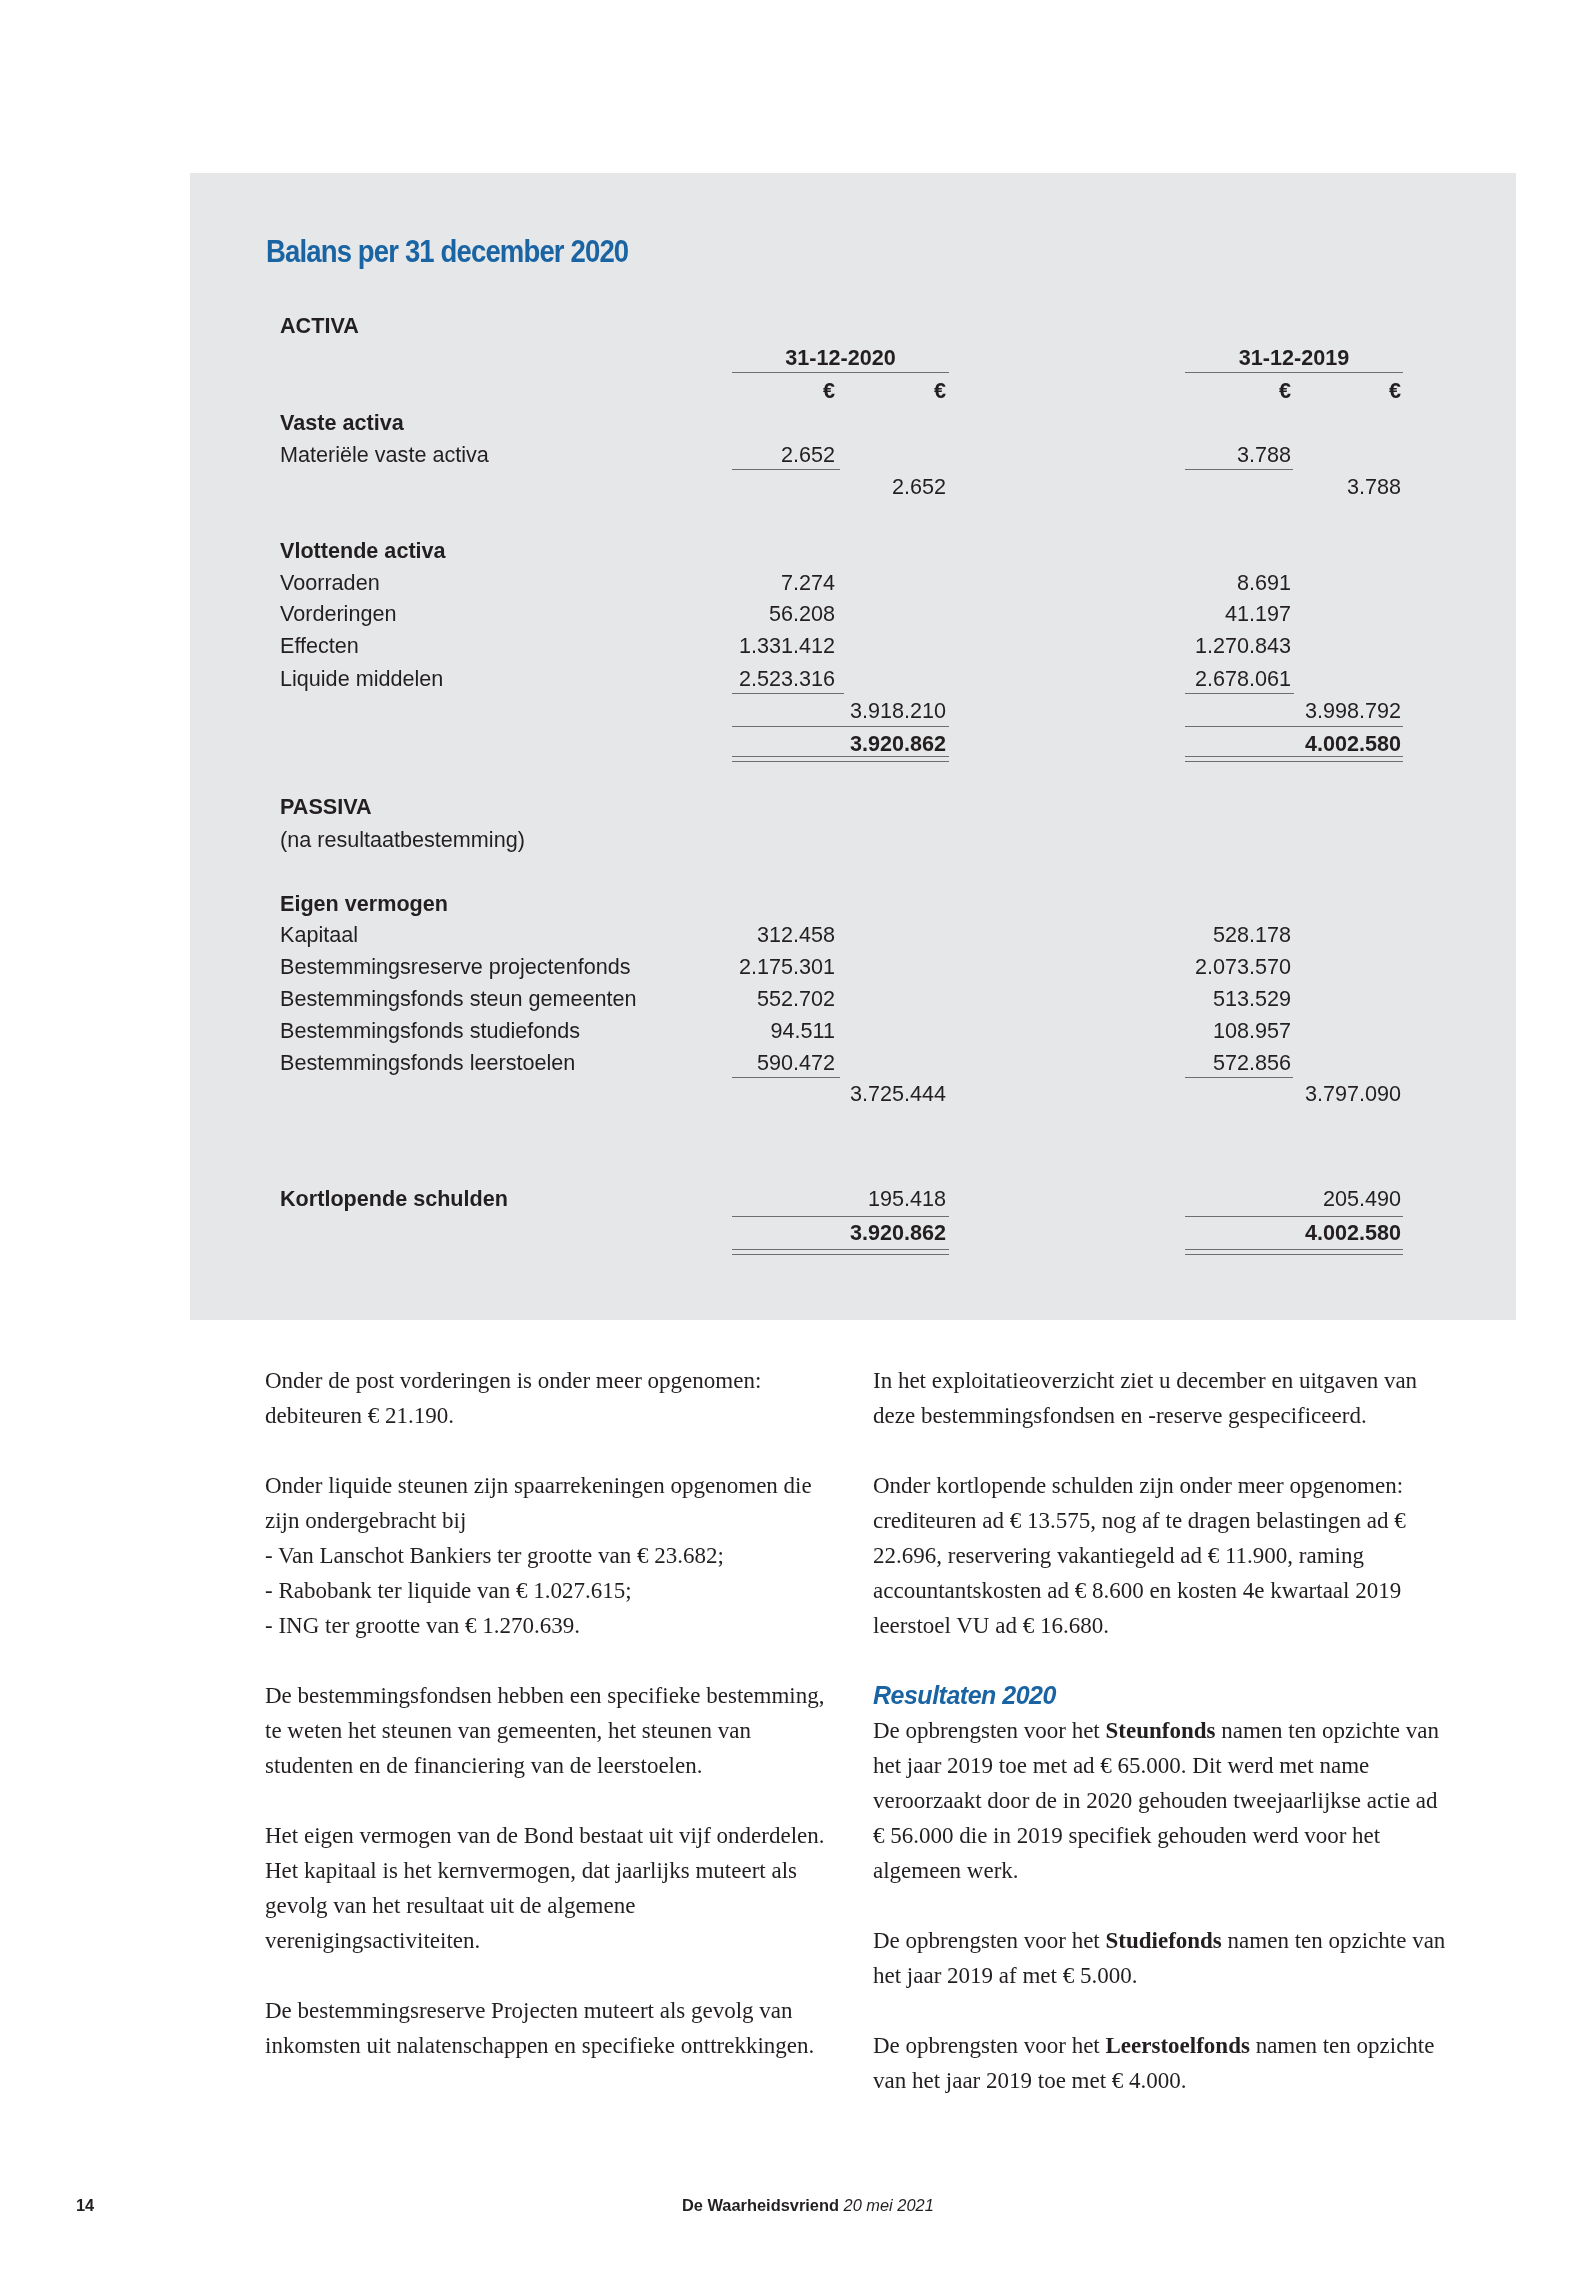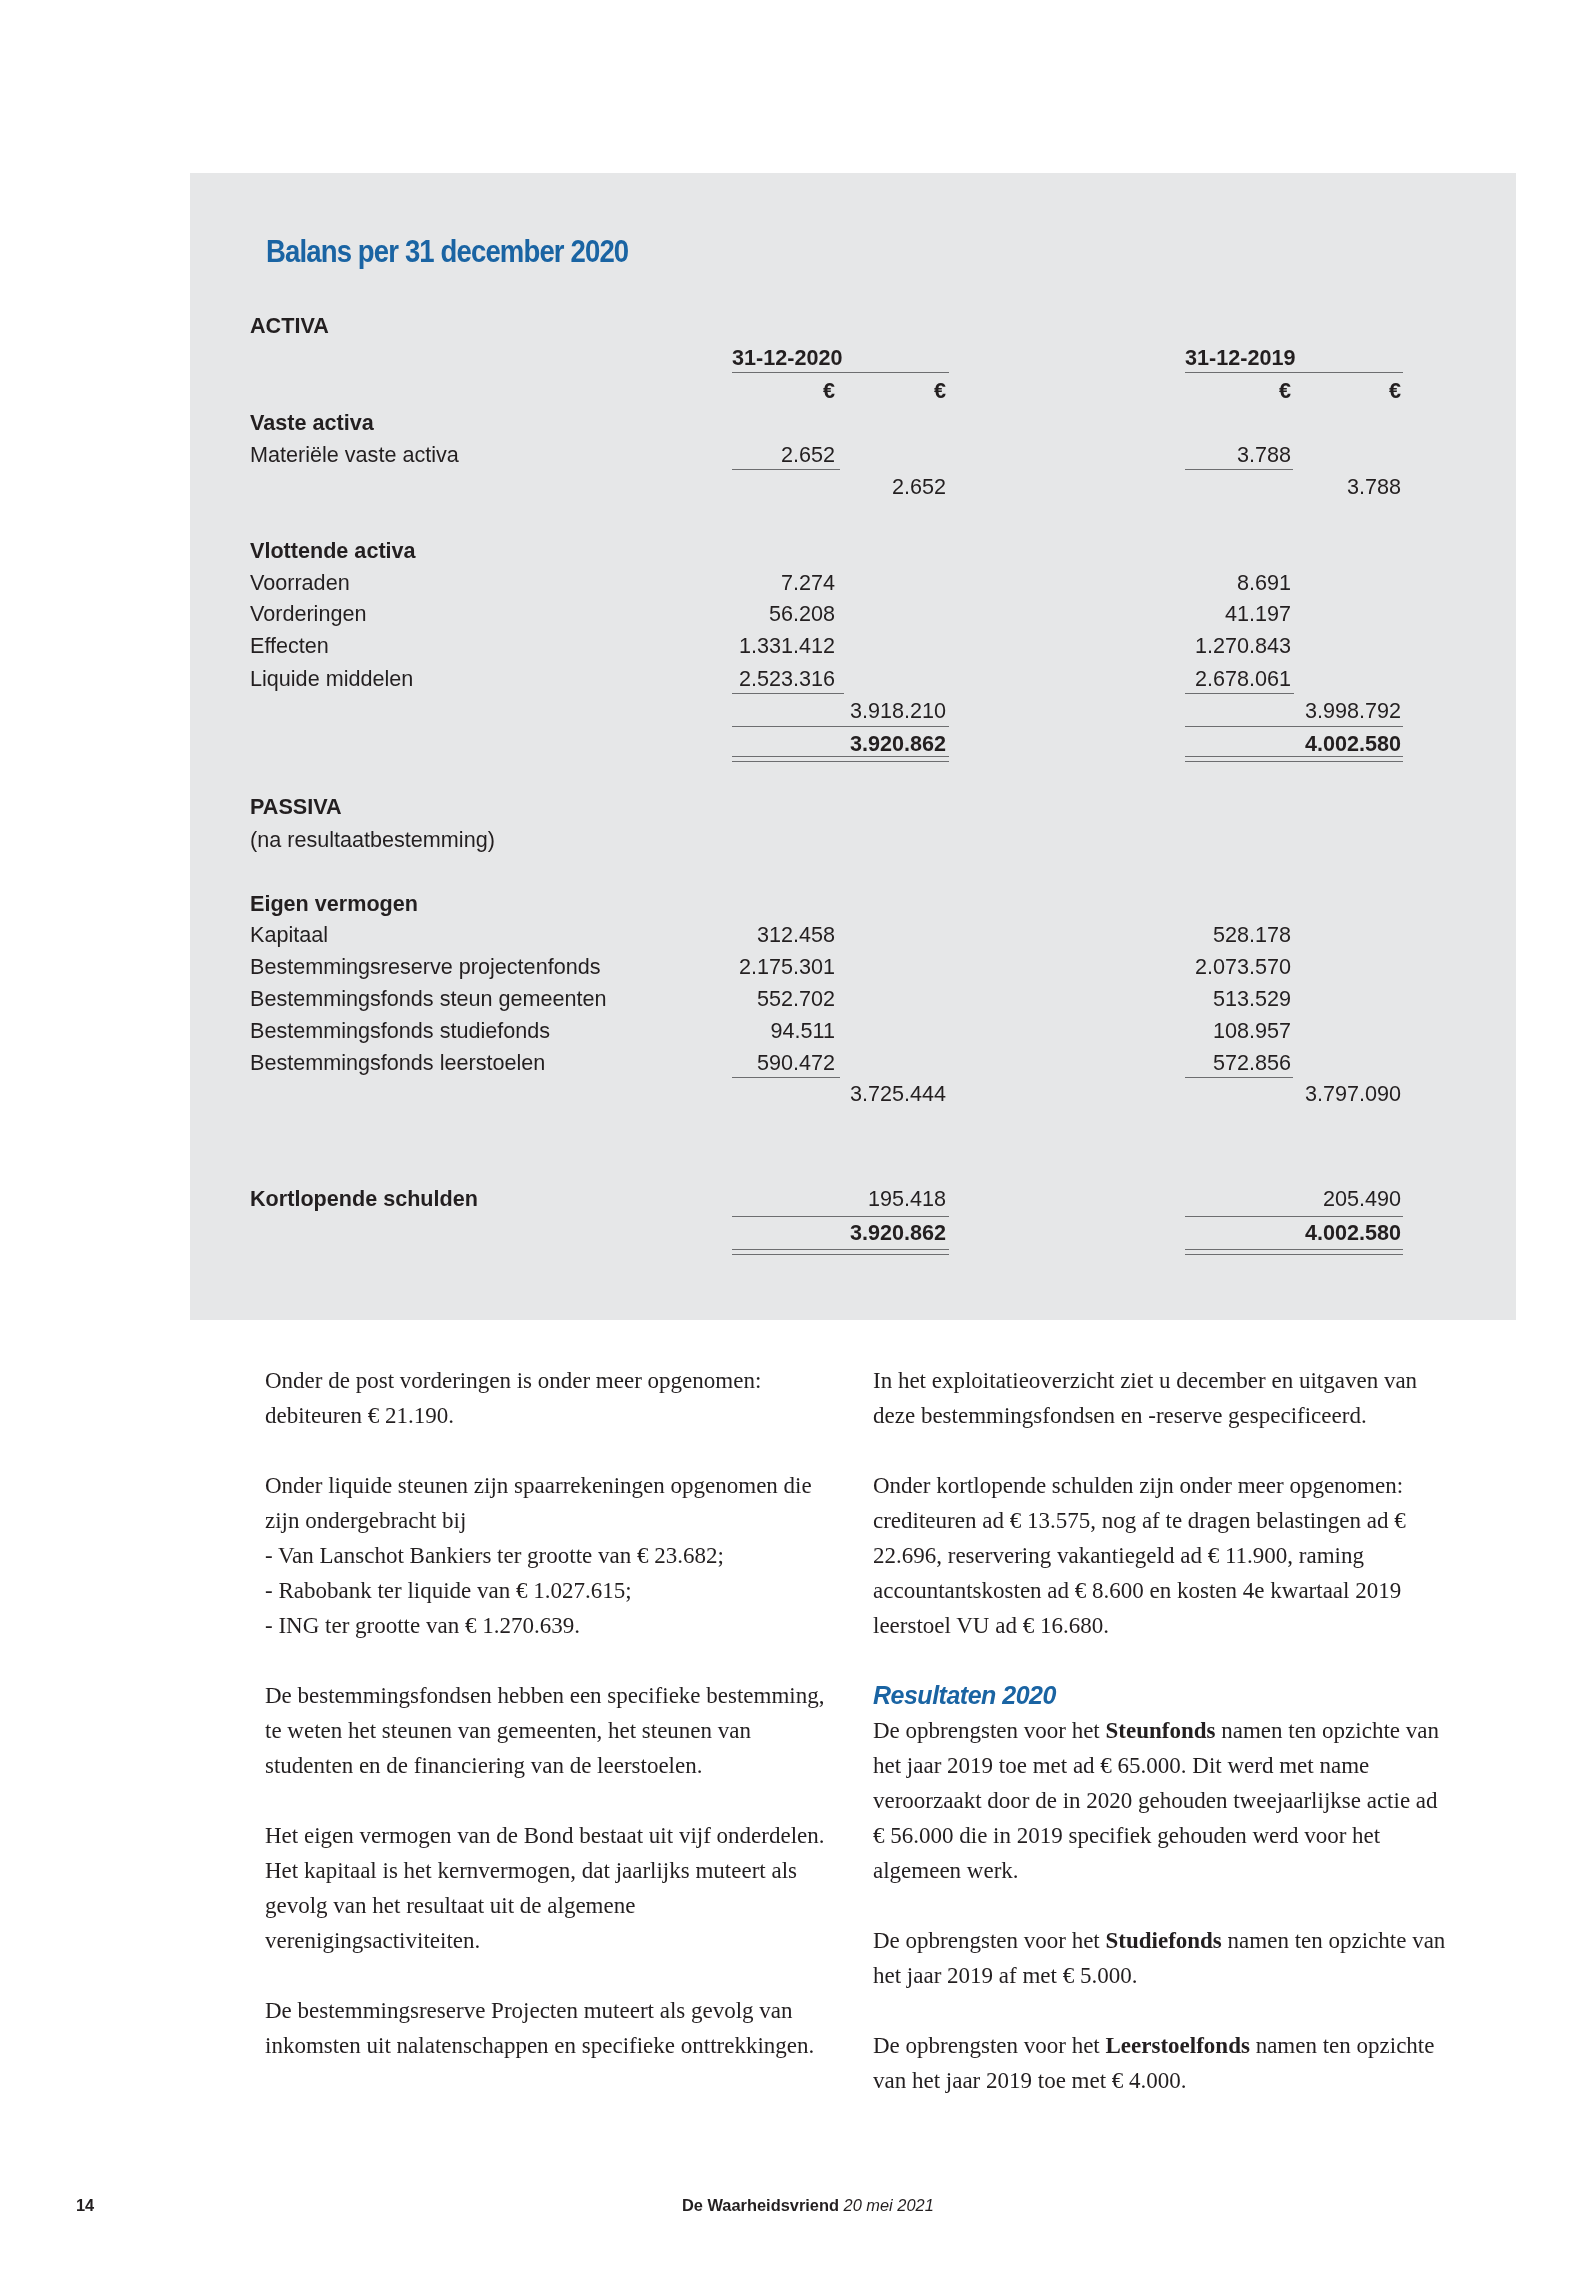--- a/index.html
+++ b/index.html
@@ -1,28 +1,28 @@
 <!DOCTYPE html>
 <html style="font-size:14px"><head>
 <meta charset="utf-8">
 <style>
   html, body { margin:0; padding:0; background:#ffffff; }
   body { width:1592px; height:2295px; position:relative; overflow:hidden; color:#231f20; }
   .panel { position:absolute; left:190px; top:173px; width:1326px; height:1147px; background:#e6e7e8; }
   .sans { font-family:"Liberation Sans", "DejaVu Sans", sans-serif; }
   .serif { font-family:"Liberation Serif", "DejaVu Serif", serif; }
   .title { position:absolute; left:266px; top:233px; font-size:32px; font-weight:bold; color:#1a64a3; letter-spacing:-1px; transform:scaleX(0.86); transform-origin:left; white-space:nowrap; }
-  .row { position:absolute; left:250px; height:26px; font-size:21.6px; line-height:26px; white-space:nowrap; transform:translateY(-13px);text-align:right; }
+  .row { position:absolute; left:280px; height:26px; font-size:21.6px; line-height:26px; white-space:nowrap; transform:translateY(-13px);text-align:right; }
   .b { font-weight:bold; }
   .num { position:absolute; height:26px; font-size:21.6px; line-height:26px; text-align:right; white-space:nowrap; transform:translateY(-13px); }
   .c1 { left:690px; width:145px; }
   .c2 { left:803px; width:143px; }
   .c3 { left:1144px; width:147px; }
   .c4 { left:1256px; width:145px; }
-  .hdr { position:absolute; height:26px; font-size:21.6px; line-height:26px; font-weight:bold; text-align:left; transform:translateY(-13px); }
+  .hdr { position:absolute; height:26px; font-size:21.6px; line-height:26px; font-weight:bold; text-align:center; transform:translateY(-13px); }
   .line { position:absolute; height:0; border-top:1.7px solid #6d6e70; }
   .dline { position:absolute; height:4.3px; border-top:1.7px solid #6d6e70; border-bottom:1.7px solid #6d6e70; }
   .body { position:absolute; font-size:23px; line-height:35px; color:#231f20; }
   .body p { margin:0 0 35px 0; }
   .body p.last { margin-bottom:0; }
   .body .dash { display:block; padding-left:24px; text-indent:-24px; }
   .h3 { font-family:"Liberation Sans", "DejaVu Sans", sans-serif; font-style:italic; font-weight:bold; color:#1a64a3; font-size:25px; line-height:35px; letter-spacing:-0.5px; }
   .footer-num { position:absolute; left:76px; top:2196px; font-size:16.4px; font-weight:bold; }
   .footer-pub { position:absolute; left:682px; top:2196px; font-size:16.4px; white-space:nowrap; }
   .footer-pub .pub { font-weight:bold; }

